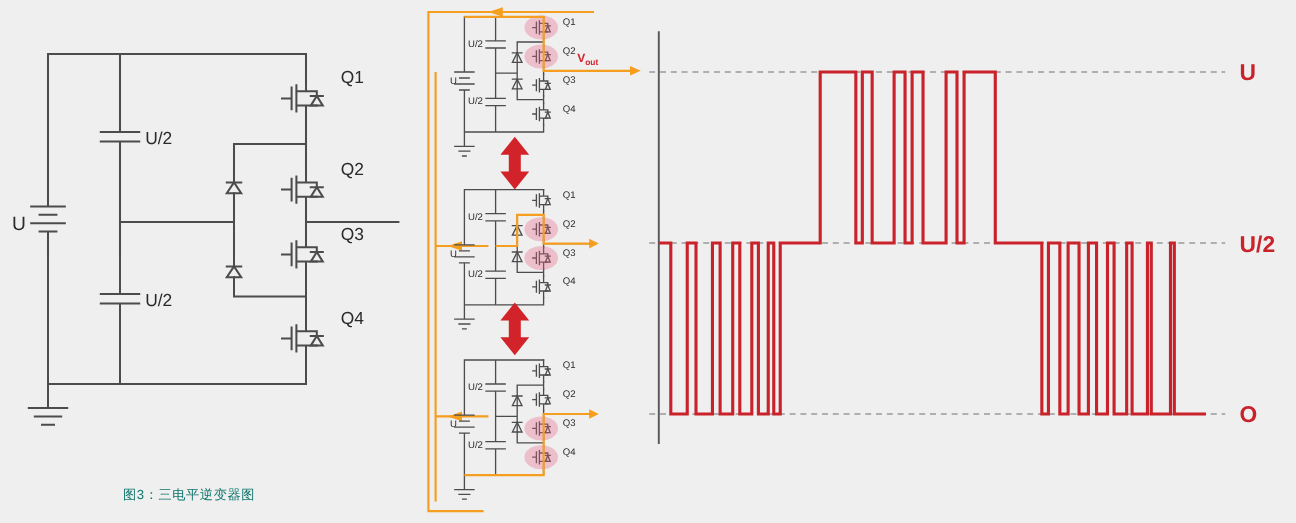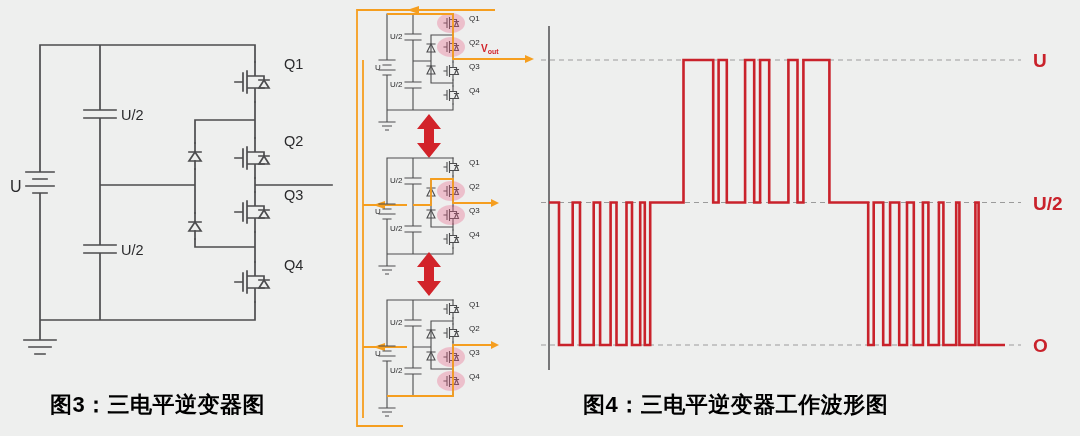--- a/index.html
+++ b/index.html
@@ -2,21 +2,21 @@
 <html><head>
 <meta charset="utf-8">
 <style>
   * { margin:0; padding:0; box-sizing:border-box; }
   body { background:#e7e8e8; font-family:"Liberation Sans", sans-serif; }
   .page { position:relative; width:1080px; height:436px; background:#eeefee; overflow:hidden; }
   .panel { position:absolute; top:0; height:436px; }
   .panel-left  { left:0;   width:345px; }
   .panel-mid   { left:345px; width:190px; }
   .panel-right { left:535px; width:545px; }
-  .caption { position:absolute; font-weight:bold; font-size:22px; color:#000000; letter-spacing:0.5px; }
+  .caption { position:absolute; font-weight:normal; font-size:11px; color:#0f766e; letter-spacing:0.5px; }
   .caption-left  { left:0; right:30px; bottom:16px; text-align:center; }
   .caption-right { left:48px; bottom:16px; }
   svg { display:block; }
   svg text { font-family:"Liberation Sans", sans-serif; fill:#2a2a2c; }
 
   .w    { stroke:#4c4c4e; stroke-width:1.7; fill:none; stroke-linecap:square; }
   .tri  { stroke:#4c4c4e; stroke-width:1.7; fill:none; stroke-linejoin:miter; }
   .mw   { stroke:#4c4c4e; stroke-width:1.1; fill:none; stroke-linecap:square; }
   .mtri { stroke:#4c4c4e; stroke-width:1.1; fill:none; }
 
@@ -171,16 +171,15 @@
     <svg width="545" height="436" viewBox="0 0 545 436">
       <path class="dash" d="M6 60 H486"></path>
       <path class="dash" d="M6 202.5 H486"></path>
       <path class="dash" d="M6 345 H486"></path>
       <line class="axis" x1="14" y1="26" x2="14" y2="370"></line>
       <path class="trace" d="M14.0 202.5 L24.0 202.5 L24.0 345 L37.7 345 L37.7 202.5 L45.0 202.5 L45.0 345 L58.7 345 L58.7 202.5 L65.1 202.5 L65.1 345 L75.6 345 L75.6 202.5 L81.5 202.5 L81.5 345 L91.5 345 L91.5 202.5 L97.0 202.5 L97.0 345 L105.2 345 L105.2 202.5 L109.8 202.5 L109.8 345 L115.2 345 L115.2 202.5 L148.5 202.5 L148.5 60 L178.2 60 L178.2 202.5 L183.6 202.5 L183.6 60 L191.8 60 L191.8 202.5 L210.1 202.5 L210.1 60 L219.2 60 L219.2 202.5 L225.1 202.5 L225.1 60 L234.2 60 L234.2 202.5 L253.4 202.5 L253.4 60 L262.5 60 L262.5 202.5 L268.4 202.5 L268.4 60 L294.4 60 L294.4 202.5 L333.2 202.5 L333.2 345 L338.7 345 L338.7 202.5 L348.2 202.5 L348.2 345 L355.1 345 L355.1 202.5 L364.2 202.5 L364.2 345 L372.0 345 L372.0 202.5 L378.8 202.5 L378.8 345 L387.9 345 L387.9 202.5 L393.4 202.5 L393.4 345 L403.9 345 L403.9 202.5 L408.4 202.5 L408.4 345 L421.2 345 L421.2 202.5 L424.4 202.5 L424.4 345 L440.4 345 L440.4 202.5 L443.6 202.5 L443.6 345 L470.0 345 L470.0 345 L470 345"></path>
       <text class="lvl" x="498" y="67">U</text>
       <text class="lvl" x="498" y="210">U/2</text>
       <text class="lvl" x="498" y="352">O</text>
     </svg>
-    <div class="caption caption-right">图4：三电平逆变器工作波形图</div>
   </section>
 
 </div>
 
 </body></html>

